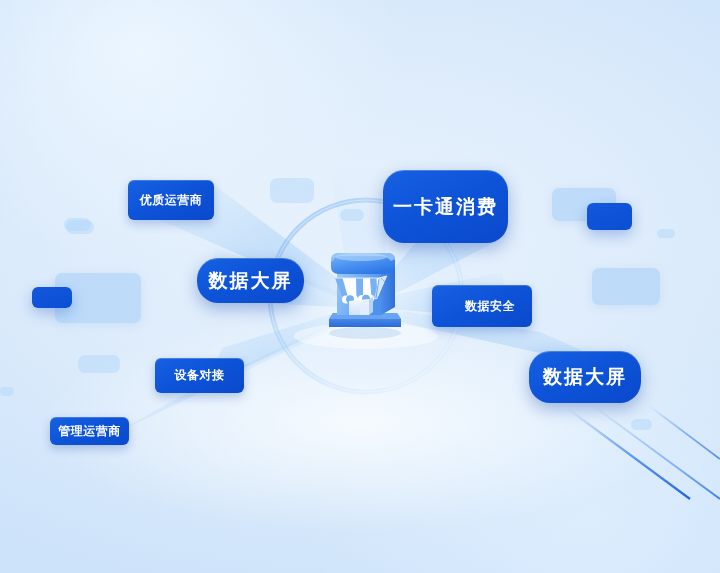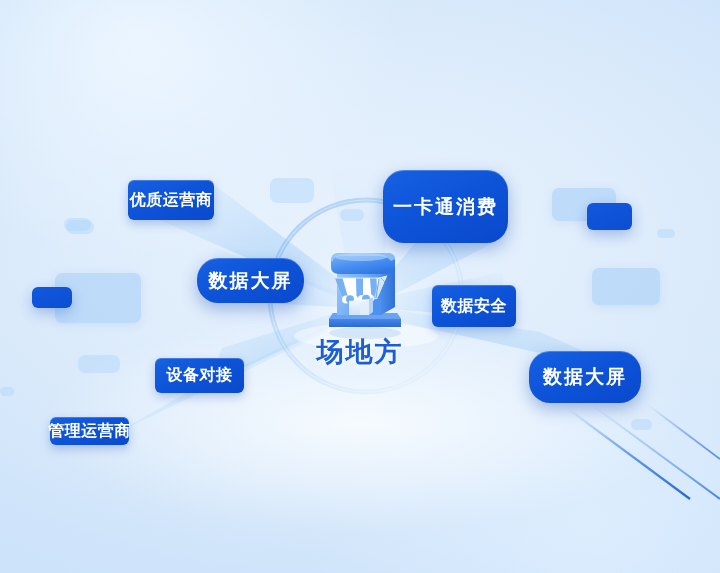--- a/index.html
+++ b/index.html
@@ -105,21 +105,21 @@
                 inset 0 1px 0 rgba(255,255,255,.22);
     border-radius: 9px;
     letter-spacing: 1px;
   }
   .chip.large {
     font-size: 19px;
     border-radius: 21px;
     letter-spacing: 2px;
   }
   .chip.small {
-    font-size: 16px;
+    font-size: 12px;
     border-radius: 6px;
     letter-spacing: .5px;
     box-shadow: 0 4px 10px rgba(14,66,170,.26),
                 inset 0 1px 0 rgba(255,255,255,.2);
     align-items: center;
   }
 
   
   .accent-lines {
     position: absolute;
@@ -289,33 +289,32 @@
     <path d="M66 35 L74 33 L64 56 L61 56.2 Z" fill="#cfe3fa" opacity="0.85"></path>
     <path d="M66 36 L63 55" stroke="#4a8be8" stroke-width="1" fill="none" opacity="0.7"></path>
     <path d="M68 35 L73 40" stroke="#4a8be8" stroke-width="1" fill="none" opacity="0.55"></path>
 
     <path d="M36 58 L36 72 L56 72 L56 56 Z" fill="url(#doorG)"></path>
     <path d="M56 56 L56 72 L60 69 L60 54 Z" fill="#b7d4f4"></path>
 
     <path d="M47 60 L47 72 L56 72 L56 57 Z" fill="#e3eefc" opacity="0.8"></path>
   </svg>
 
-  <div class="center-title">场地方</div>
 
   <div id="chip-layer">
       <div class="chip small" style="left: 128px; top: 180px; width: 86px; height: 40px;">
         <span>优质运营商</span>
       </div>
       <div class="chip large" style="left: 197px; top: 258px; width: 107px; height: 45px;">
         <span>数据大屏</span>
       </div>
       <div class="chip large" style="left: 383px; top: 170px; width: 125px; height: 73px;">
         <span>一卡通消费</span>
       </div>
-      <div class="chip small" style="left: 432px; top: 285px; width: 84px; height: 42px;">
+      <div class="chip small" style="left: 432px; top: 285px; width: 84px; height: 42px; padding-left: 16px;">
         <span>数据安全</span>
       </div>
       <div class="chip large" style="left: 529px; top: 339px; width: 112px; height: 52px; margin-top: 12px;">
         <span>数据大屏</span>
       </div>
       <div class="chip small" style="left: 155px; top: 358px; width: 89px; height: 35px;">
         <span>设备对接</span>
       </div>
       <div class="chip small" style="left: 50px; top: 417px; width: 79px; height: 28px;">
         <span>管理运营商</span>

